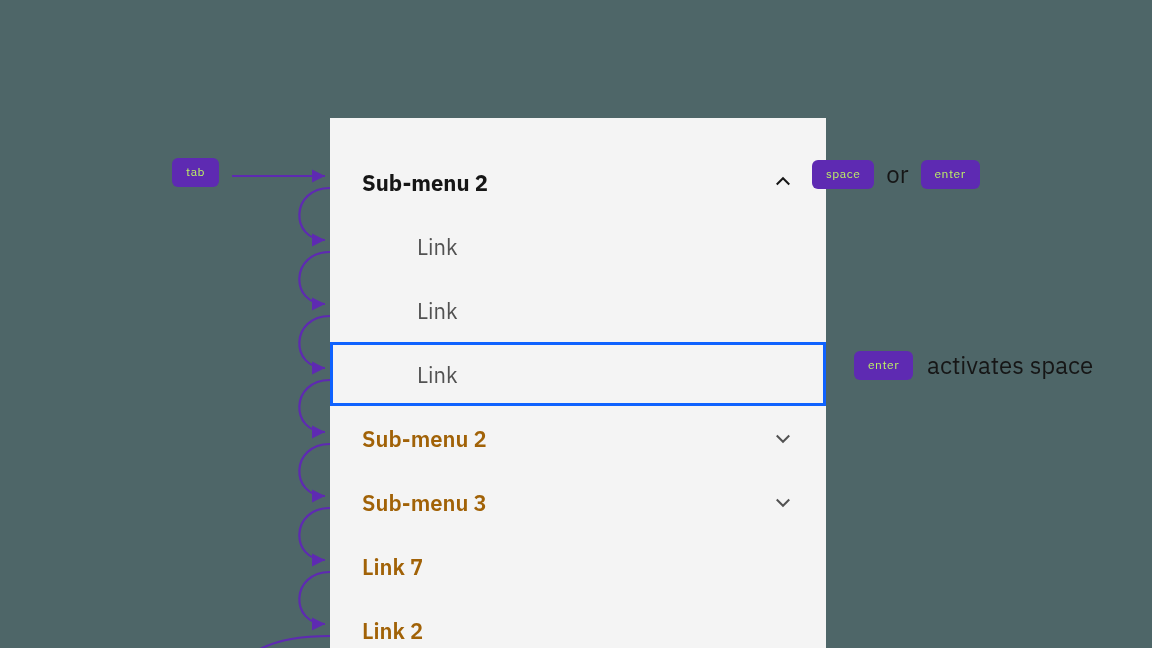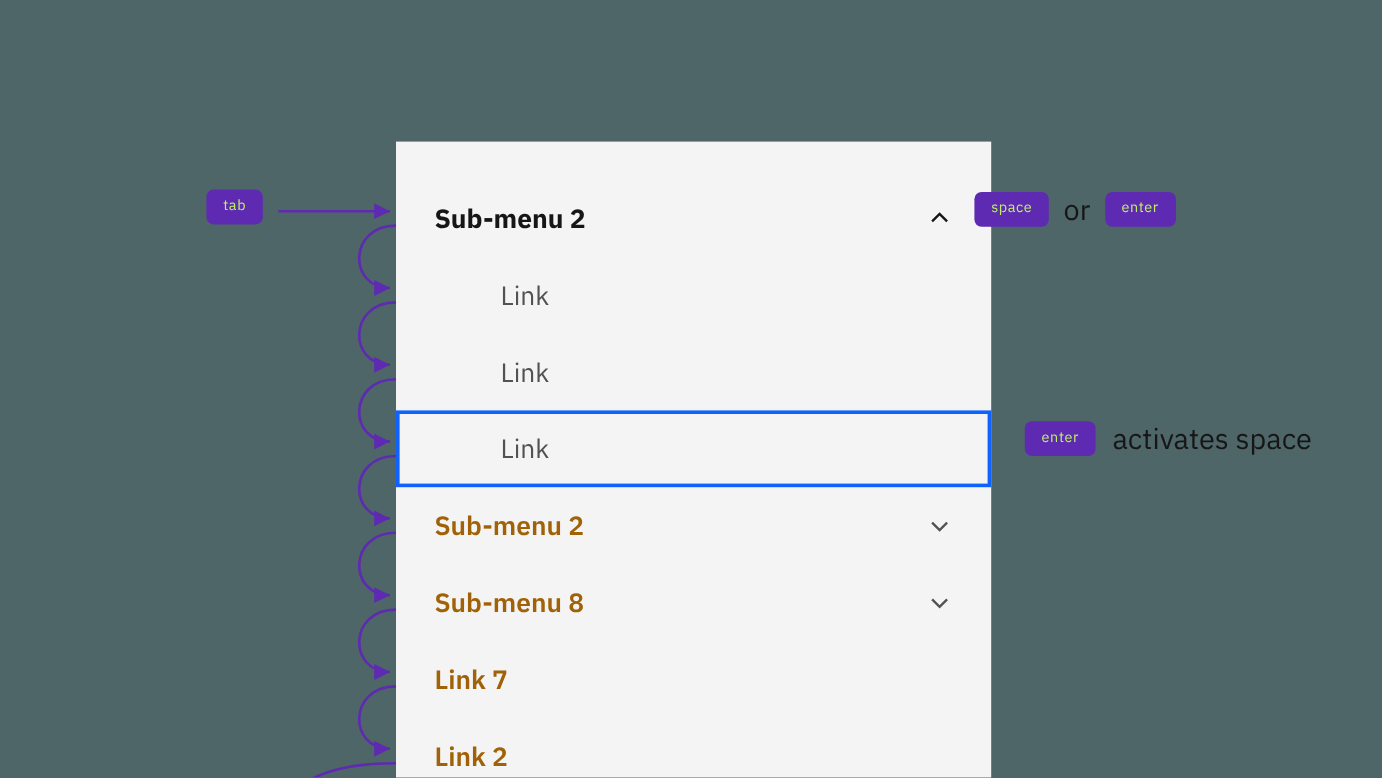--- a/index.html
+++ b/index.html
@@ -152,21 +152,21 @@
   <div class="menu-item">
     <span class="label">Sub-menu 2</span>
     <span class="chev">
       <svg viewBox="0 0 16 16" fill="none" stroke="#525252" stroke-width="1.6">
         <polyline points="3,6 8,11 13,6"></polyline>
       </svg>
     </span>
   </div>
 
   <div class="menu-item">
-    <span class="label">Sub-menu 8</span>
+    <span class="label">Sub-menu 3</span>
     <span class="chev">
       <svg viewBox="0 0 16 16" fill="none" stroke="#525252" stroke-width="1.6">
         <polyline points="3,6 8,11 13,6"></polyline>
       </svg>
     </span>
   </div>
 
   <div class="menu-item">
     <span class="label">Link 7</span>
   </div>

